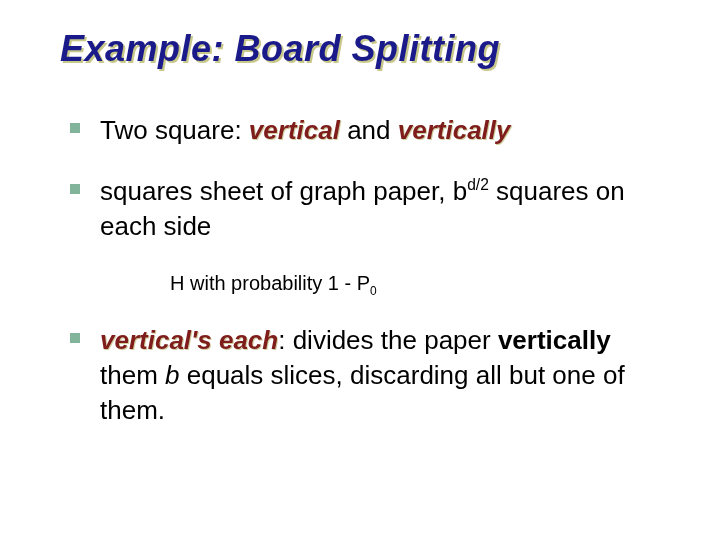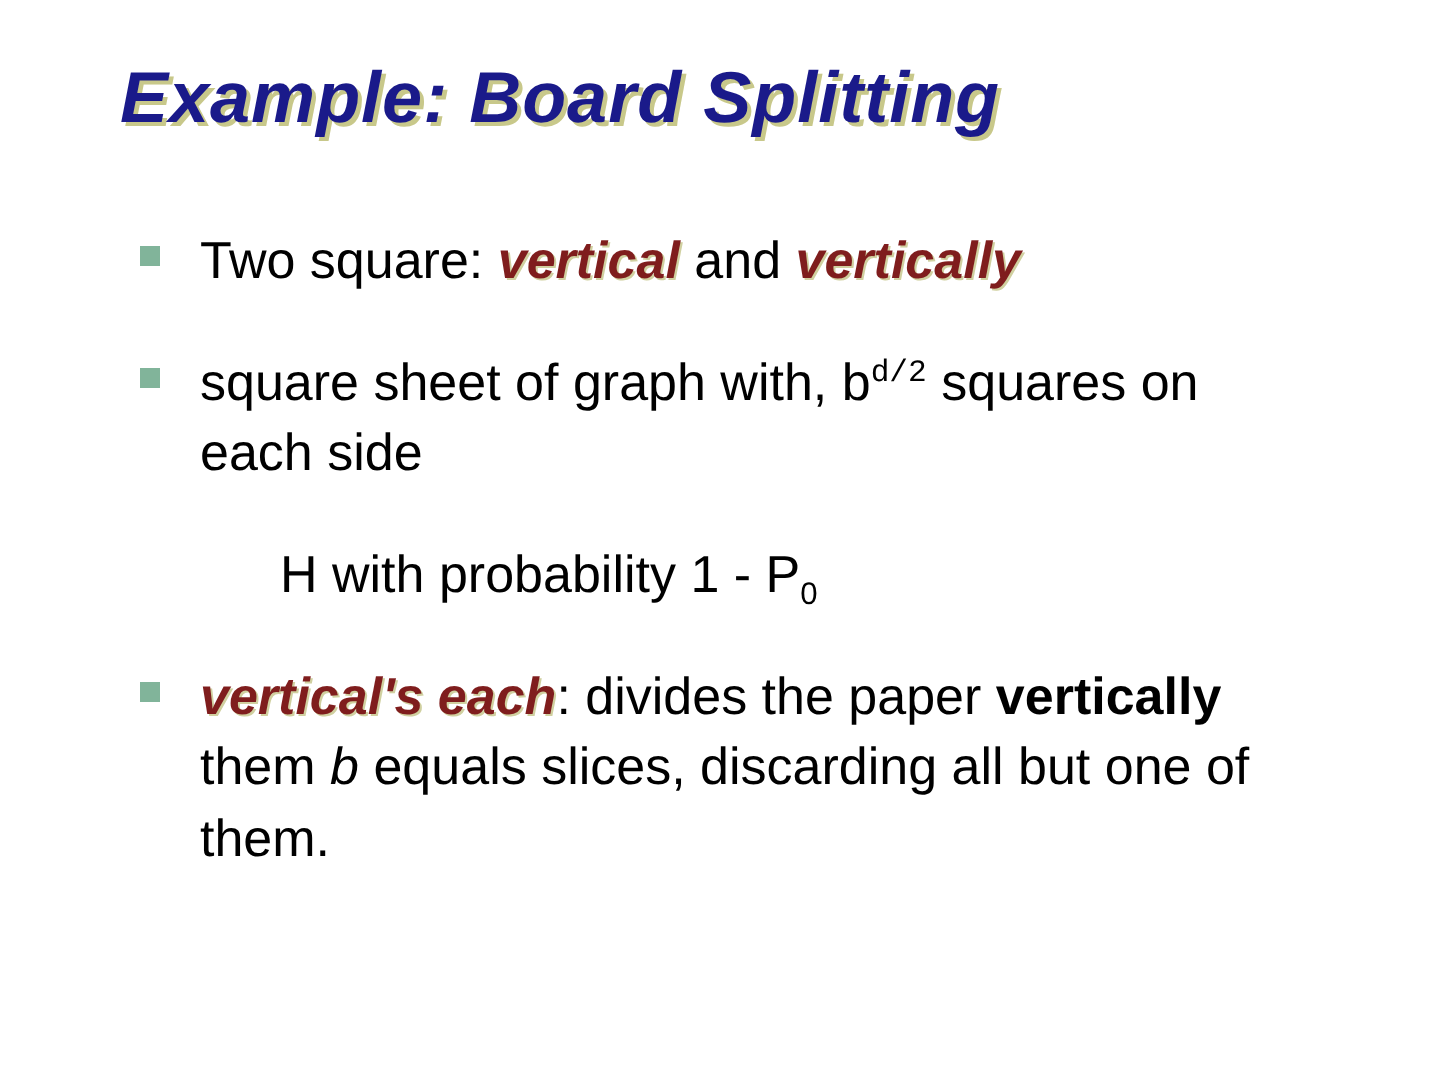--- a/index.html
+++ b/index.html
@@ -57,53 +57,52 @@
     color: #000;
     font-weight: bold;
   }
   .italic {
     font-style: italic;
   }
   .sup {
     font-size: 0.6em;
     vertical-align: super;
     line-height: 0;
-    font-family: Liberation Mono, monospace;
   }
   .sub {
     font-size: 0.6em;
     vertical-align: sub;
     line-height: 0;
   }
   .indent-line {
-    font-size: 26px;
+    font-size: 20px;
     color: #000;
     line-height: 1.35;
-    margin-left: 80px;
+    margin-left: 110px;
     margin-bottom: 26px;
   }
 </style>
 </head>
 <body>
 
 <div class="slide">
 
   <h1 class="title">Example: Board Splitting</h1>
 
   <div class="bullet-row">
     <div class="bullet-icon"></div>
     <div class="bullet-text">
       <span>Two square: </span><span class="kw-red">vertical</span><span> and </span><span class="kw-red">vertically</span>
     </div>
   </div>
 
   <div class="bullet-row">
     <div class="bullet-icon"></div>
     <div class="bullet-text">
-      <span>square sheet of graph with, b</span><span class="sup">d/2</span><span>  squares on each side</span>
+      <span>squares sheet of graph paper, b</span><span class="sup">d/2</span><span>  squares on each side</span>
     </div>
   </div>
 
 
   <div class="indent-line">
     <span>H with probability 1 - P</span><span class="sub">0</span>
   </div>
 
   <div class="bullet-row">
     <div class="bullet-icon"></div>

